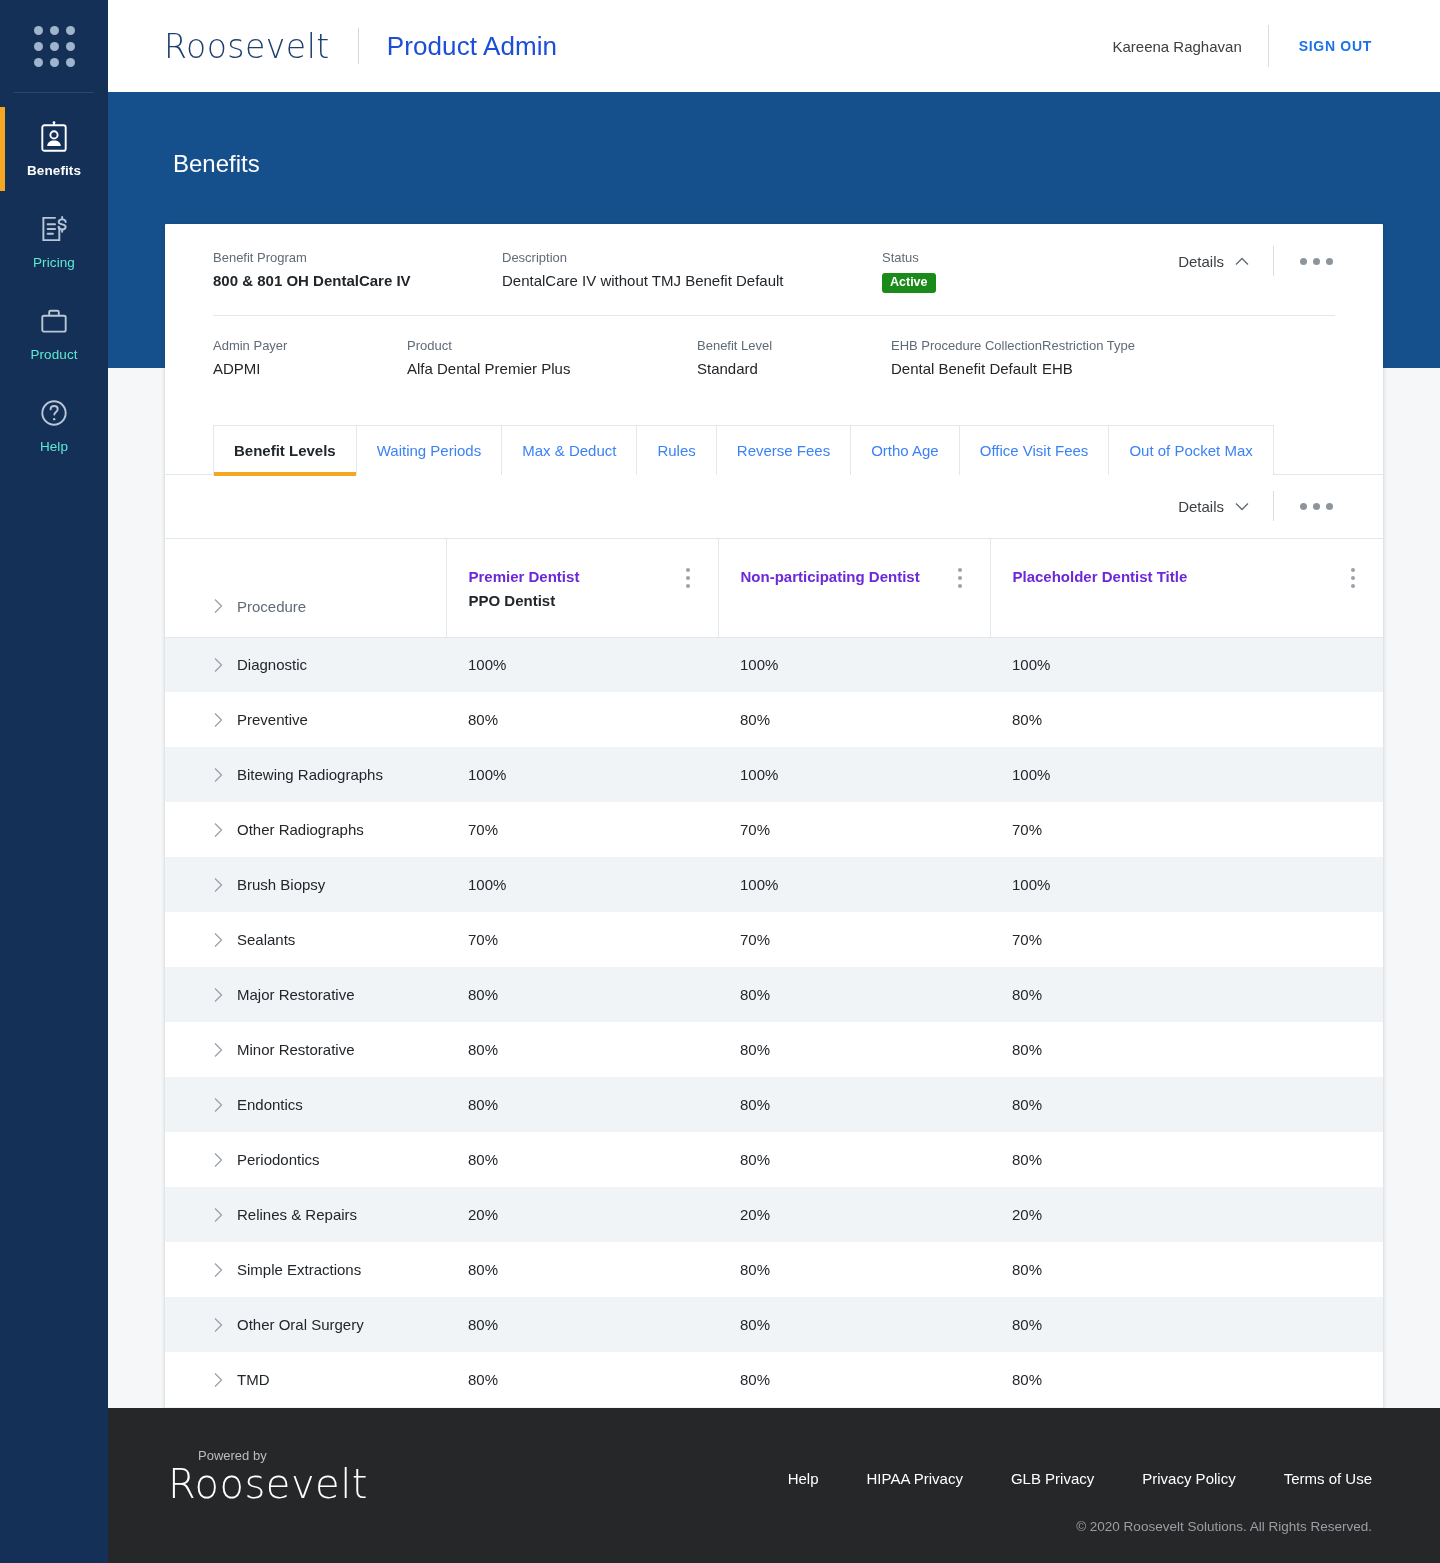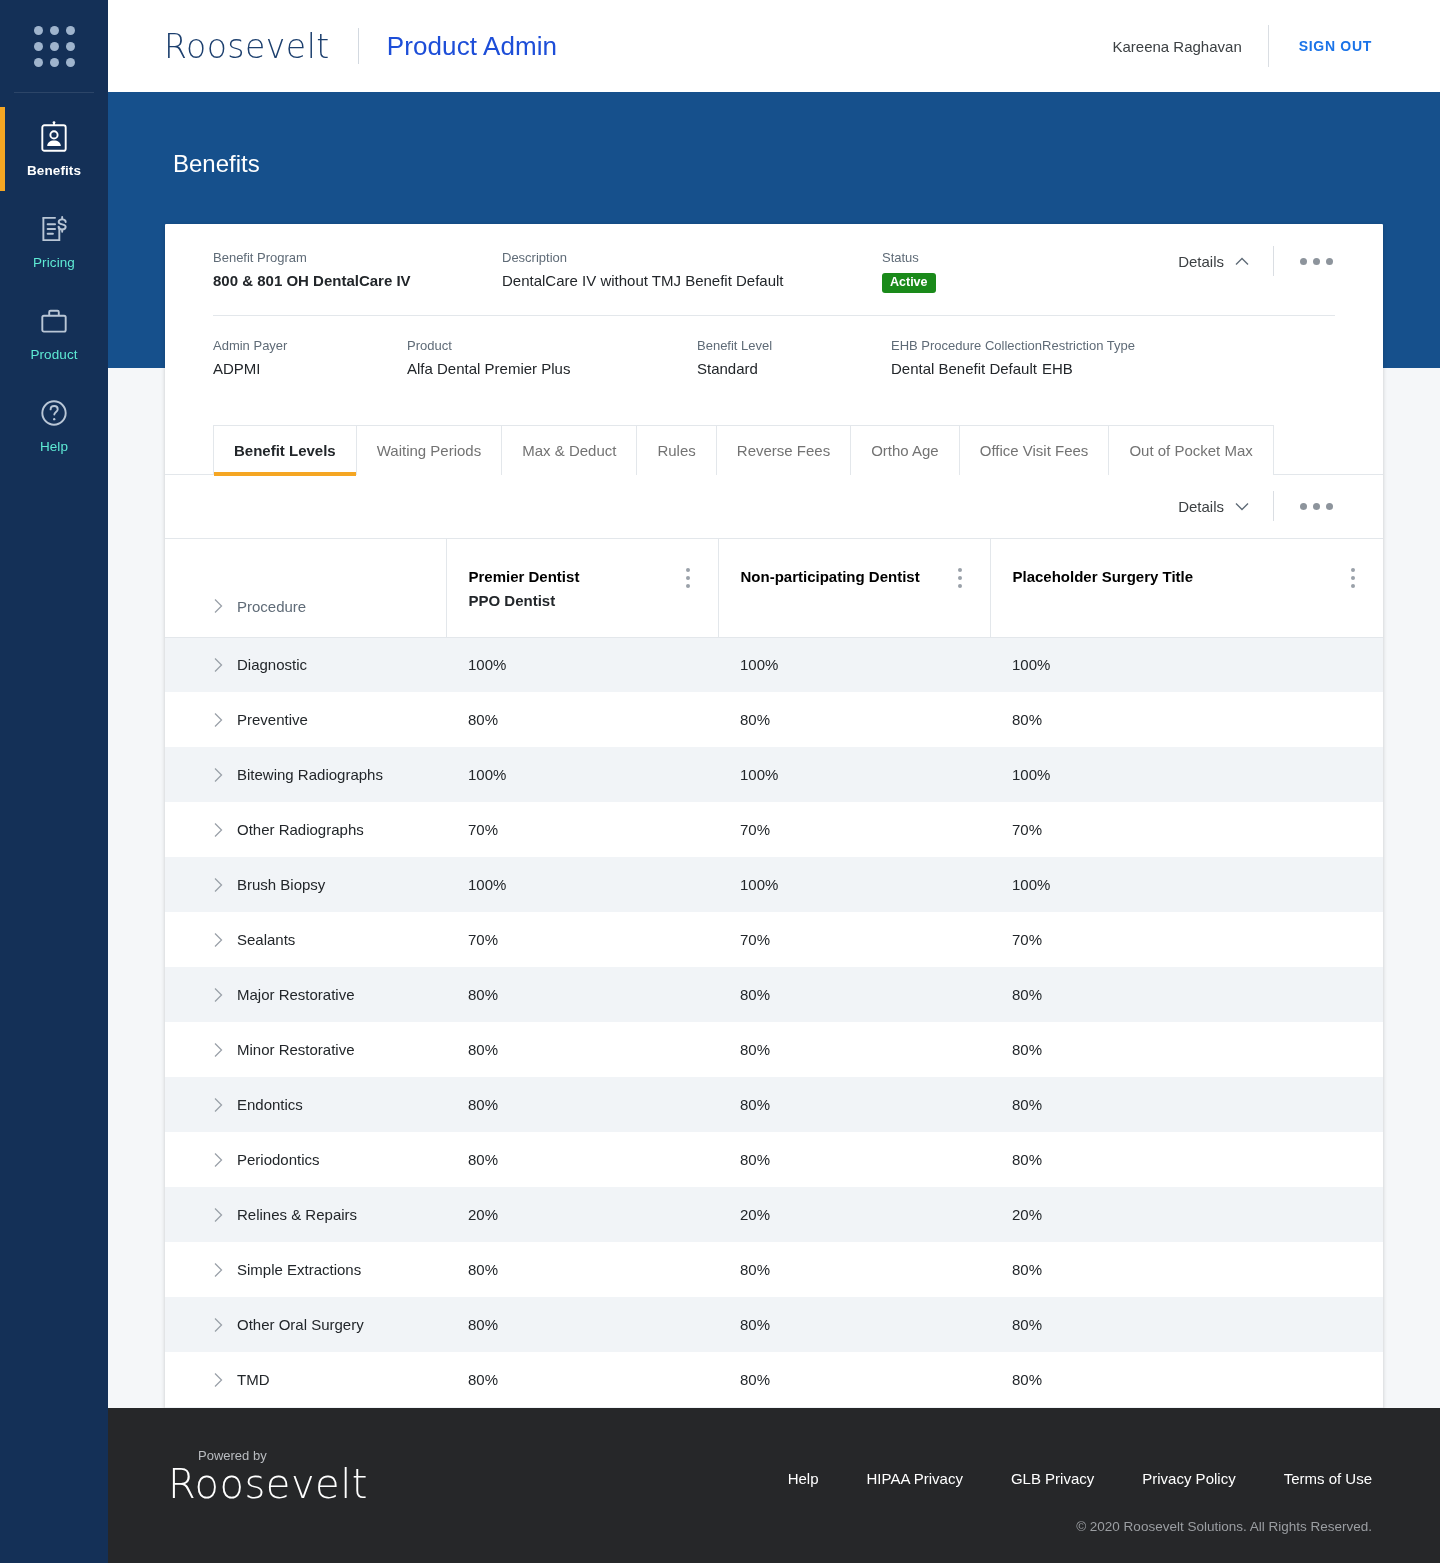--- a/index.html
+++ b/index.html
@@ -132,21 +132,21 @@
   .tabs::after {
     content: "";
     position: absolute;
     left: 0; right: 0; bottom: 0;
     height: 1px; background: #e3e7eb;
   }
   .tab {
     position: relative;
     padding: 16px 20px 16px 20px;
     font-size: 15px;
-    color: #737373;
+    color: #3b82f6;
     border: 1px solid #e3e7eb;
     border-bottom: none;
     border-left: none;
     background: #ffffff;
     cursor: pointer;
     white-space: nowrap;
     z-index: 1;
   }
   .tab:first-child { border-left: 1px solid #e3e7eb; }
   .tab.active { color: #22262a; font-weight: bold; }
@@ -176,21 +176,21 @@
   .col-last { width: auto; }
 
   thead th {
     vertical-align: top;
     padding: 26px 0 24px 0;
     border-bottom: 1px solid #e3e7eb;
     background: #ffffff;
   }
   th.th-proc { padding-left: 48px; vertical-align: bottom; padding-bottom: 22px; }
   th.th-net { position: relative; border-left: 1px solid #e3e7eb; padding-left: 22px; padding-right: 34px; }
-  .th-title { font-size: 15px; font-weight: bold; color: #000000; line-height: 24px; }
+  .th-title { font-size: 15px; font-weight: bold; color: #6d28d9; line-height: 24px; }
   .th-sub { font-size: 15px; font-weight: bold; color: #22262a; line-height: 24px; }
   .th-proc-inner { display: flex; align-items: center; gap: 13px; }
   .th-proc-label { font-size: 15px; color: #5f6b77; font-weight: 400; }
   .vkebab { position: absolute; right: 26px; top: 27px; display: flex; flex-direction: column; gap: 4px; cursor: pointer; padding: 2px; }
   .vkebab i { width: 4px; height: 4px; border-radius: 50%; background: #9aa1a9; display: block; }
 
   tbody tr { height: 55px; }
   tbody tr.odd { background: #f1f4f7; }
   tbody tr.even { background: #ffffff; }
   tbody td { font-size: 15px; color: #22262a; padding: 0; }
@@ -426,21 +426,21 @@
               </th>
               <th class="th-net">
                 <div class="th-title">Non-participating Dentist</div>
                 <div class="vkebab">
                     <i></i>
                     <i></i>
                     <i></i>
                   </div>
               </th>
               <th class="th-net">
-                <div class="th-title">Placeholder Surgery Title</div>
+                <div class="th-title">Placeholder Dentist Title</div>
                 <div class="vkebab">
                     <i></i>
                     <i></i>
                     <i></i>
                   </div>
               </th>
             </tr>
           </thead>
           <tbody id="tbody">
               <tr class="odd">

